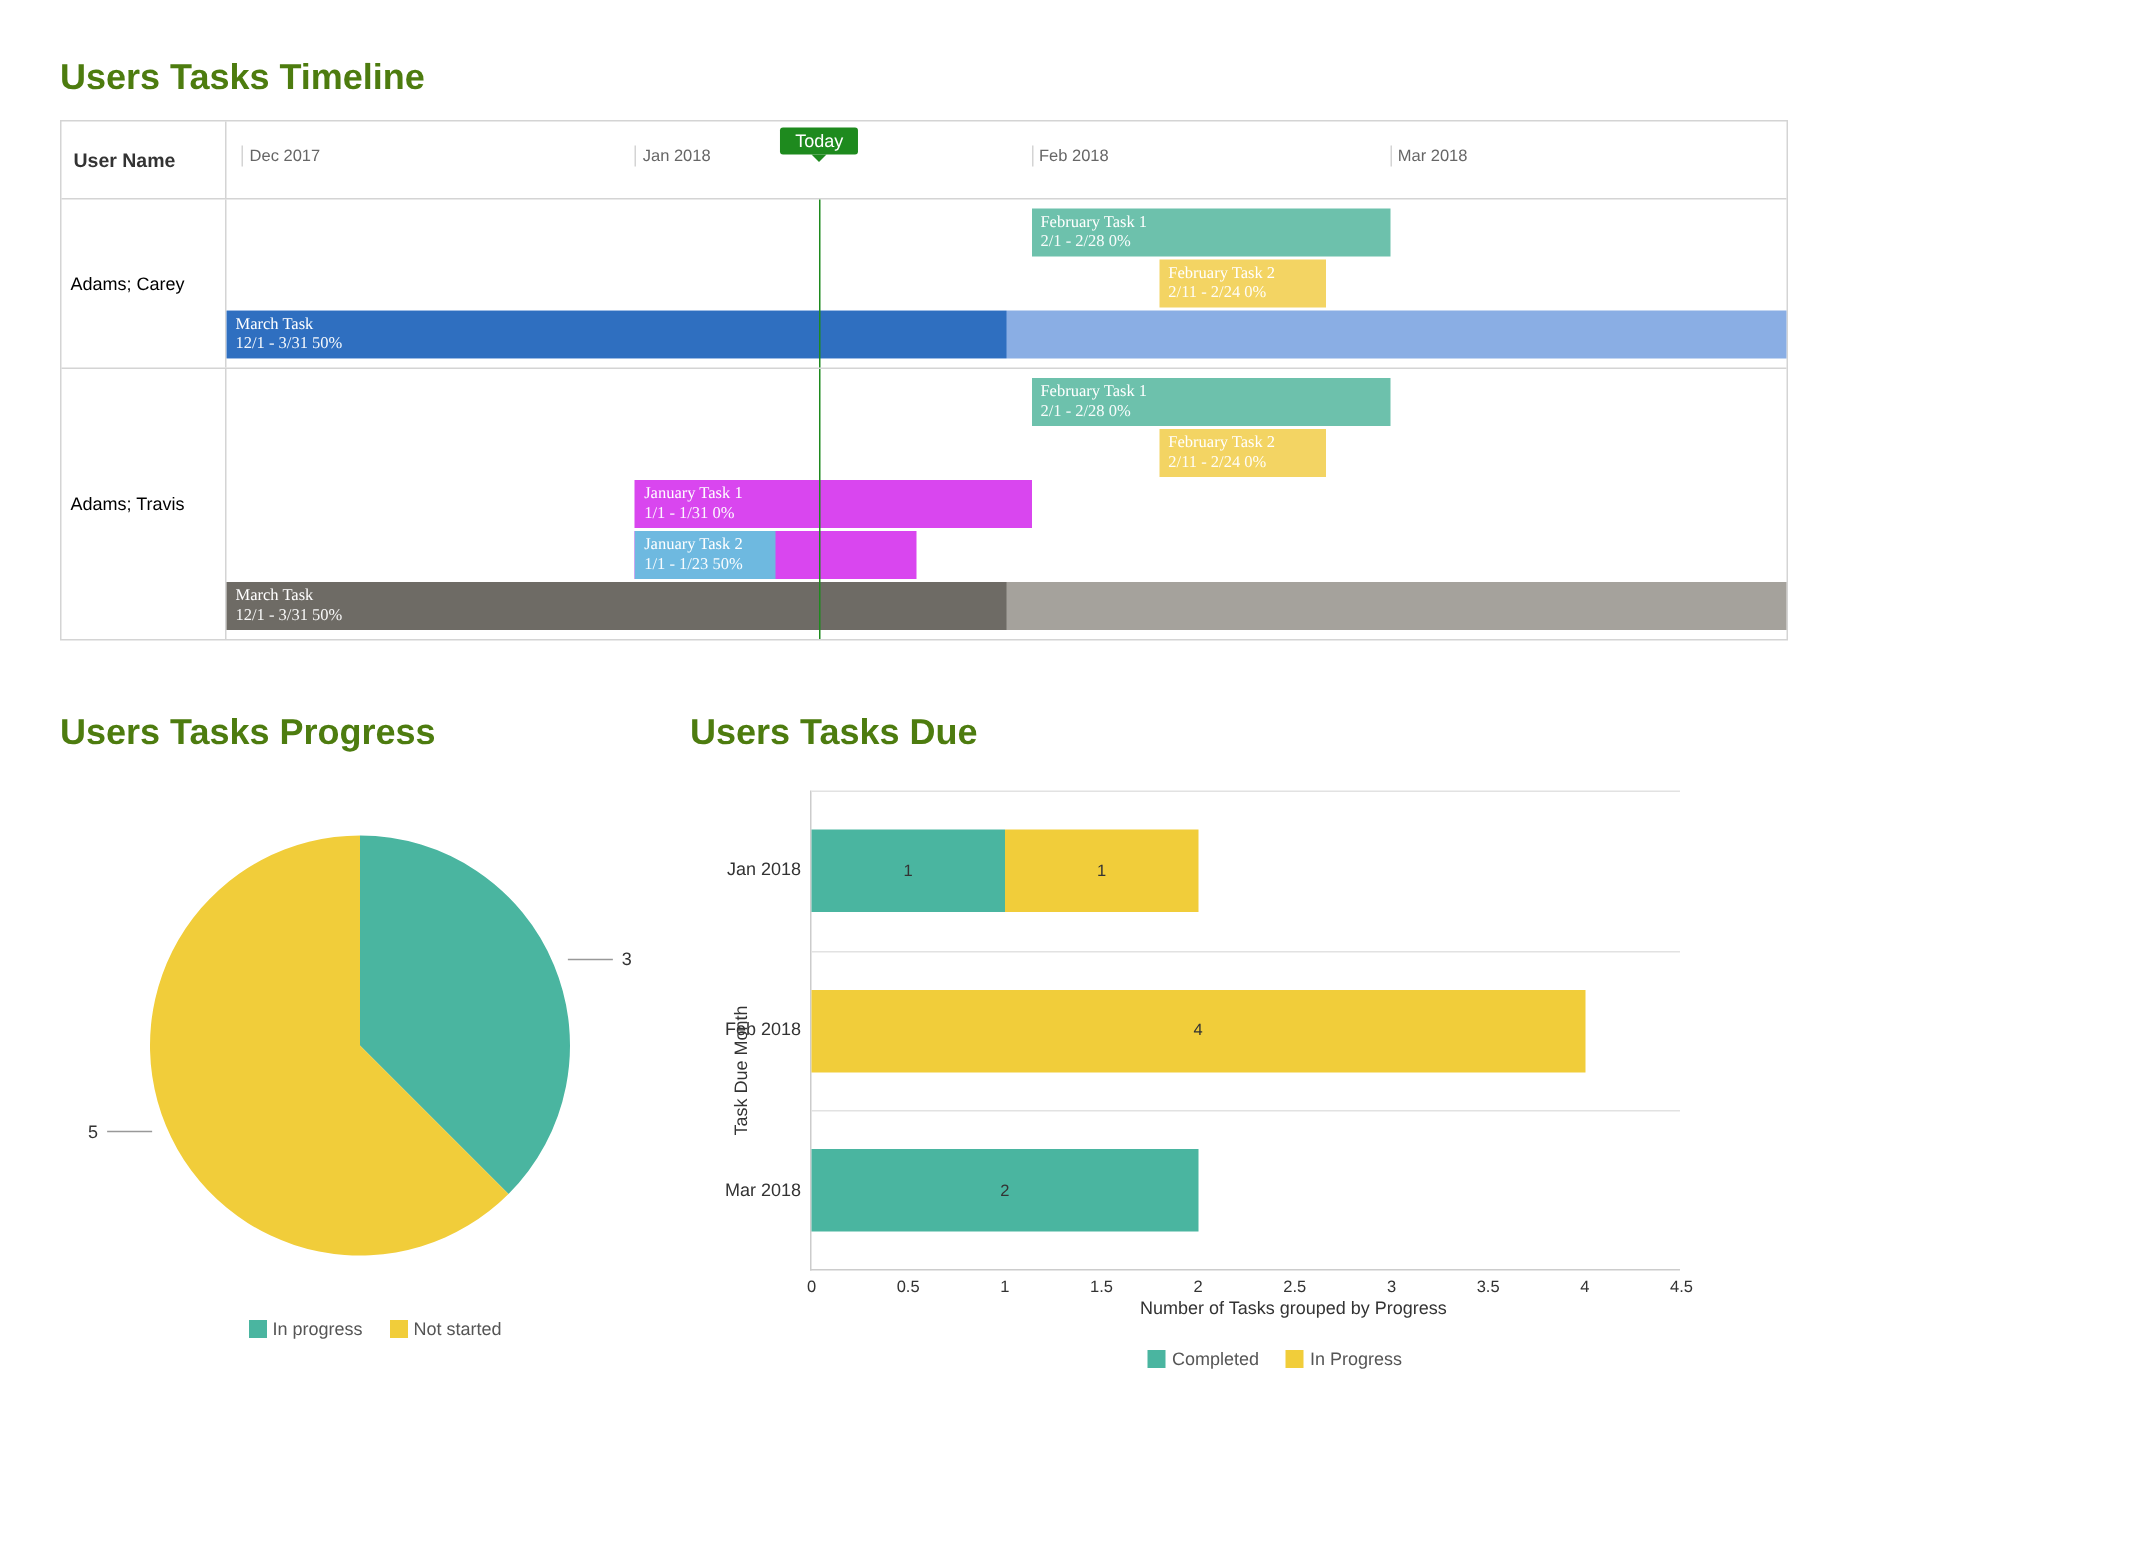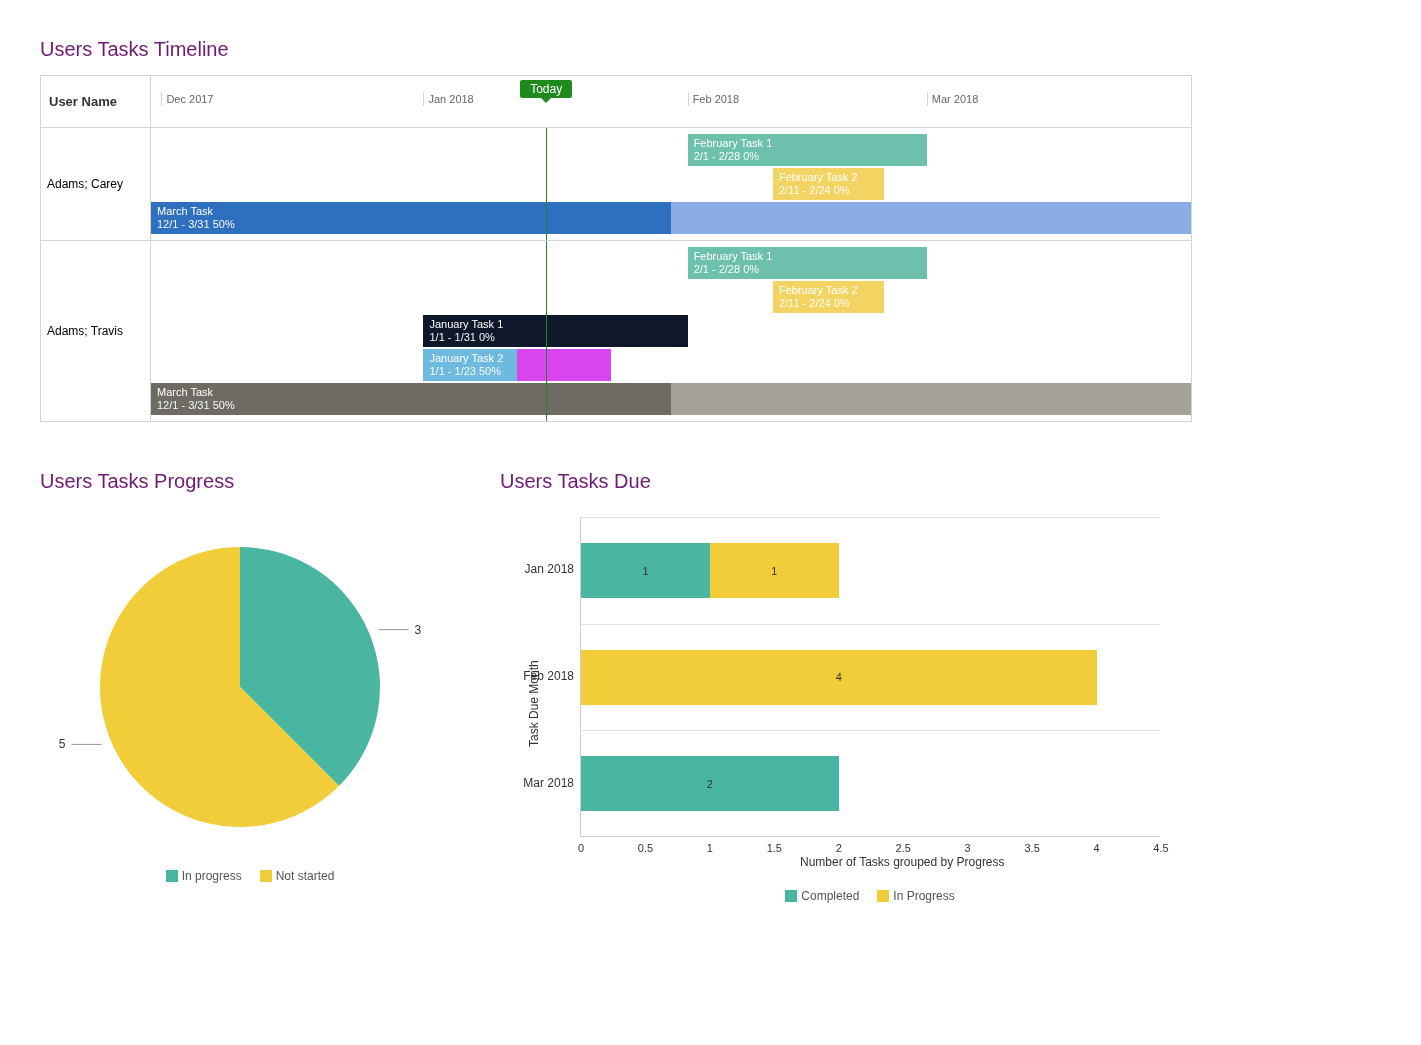--- a/index.html
+++ b/index.html
@@ -5,23 +5,23 @@
   * { box-sizing: border-box; }
   body {
     margin: 0;
     padding: 20px 40px;
     font-family: "Segoe UI", Arial, sans-serif;
     font-size: 13px;
     color: #333;
     background: #fff;
   }
   h2 {
-    font-weight: 400;
-    font-size: 20px;
-    color: #701a75;
+    font-weight: 700;
+    font-size: 24px;
+    color: #4d7c0f;
     margin: 18px 0 14px 0;
   }
 
   
   .gantt {
     border: 1px solid #d4d4d4;
     width: 1152px;
     position: relative;
   }
   .gantt-header {
@@ -104,33 +104,33 @@
   .gantt-bar {
     position: relative;
     height: 32px;
     margin: 2px 0;
     color: #fff;
     font-size: 11px;
     line-height: 13px;
     padding: 3px 6px;
     white-space: nowrap;
     overflow: hidden;
+    font-family: Liberation Serif, serif;
   }
   .gantt-bar .prog {
     position: absolute;
     left: 0; top: 0; bottom: 0;
     background: rgba(0,0,0,0.25);
   }
   .gantt-bar .t1 { position: relative; z-index: 2; }
   .gantt-bar .t2 { position: relative; z-index: 2; opacity: .95; }
 
   
   .lower {
     display: flex;
-    gap: 40px;
     margin-top: 30px;
     width: 1200px;
   }
   .lower-left  { width: 420px; }
   .lower-right { flex: 1 1 auto; }
 
   
   .pie-wrap {
     position: relative;
     width: 400px;
@@ -249,21 +249,21 @@
         <div class="gantt-user">Adams; Travis</div>
         <div class="gantt-lanes">
           <div class="gantt-bar" style="margin-left: 51.6%; width: 23%; background: rgb(109, 193, 172);">
             <div class="t1">February Task 1</div>
             <div class="t2">2/1 - 2/28 0%</div>
           </div>
           <div class="gantt-bar" style="margin-left: 59.8%; width: 10.7%; background: rgb(243, 212, 99);">
             <div class="t1">February Task 2</div>
             <div class="t2">2/11 - 2/24 0%</div>
           </div>
-          <div class="gantt-bar" style="margin-left: 26.2%; width: 25.4%; background: #0f172a;">
+          <div class="gantt-bar" style="margin-left: 26.2%; width: 25.4%; background: #d946ef;">
             <div class="t1">January Task 1</div>
             <div class="t2">1/1 - 1/31 0%</div>
           </div>
           <div class="gantt-bar" style="margin-left: 26.2%; width: 18%; background: #d946ef;">
             <div class="prog" style="width: 50%; background: rgb(110, 185, 224);"></div>
             <div class="t1">January Task 2</div>
             <div class="t2">1/1 - 1/23 50%</div>
           </div>
           <div class="gantt-bar" style="margin-left: 0%; width: 100%; background: rgb(165, 162, 156);">
             <div class="prog" style="width: 50%; background: rgb(110, 107, 101);"></div>

